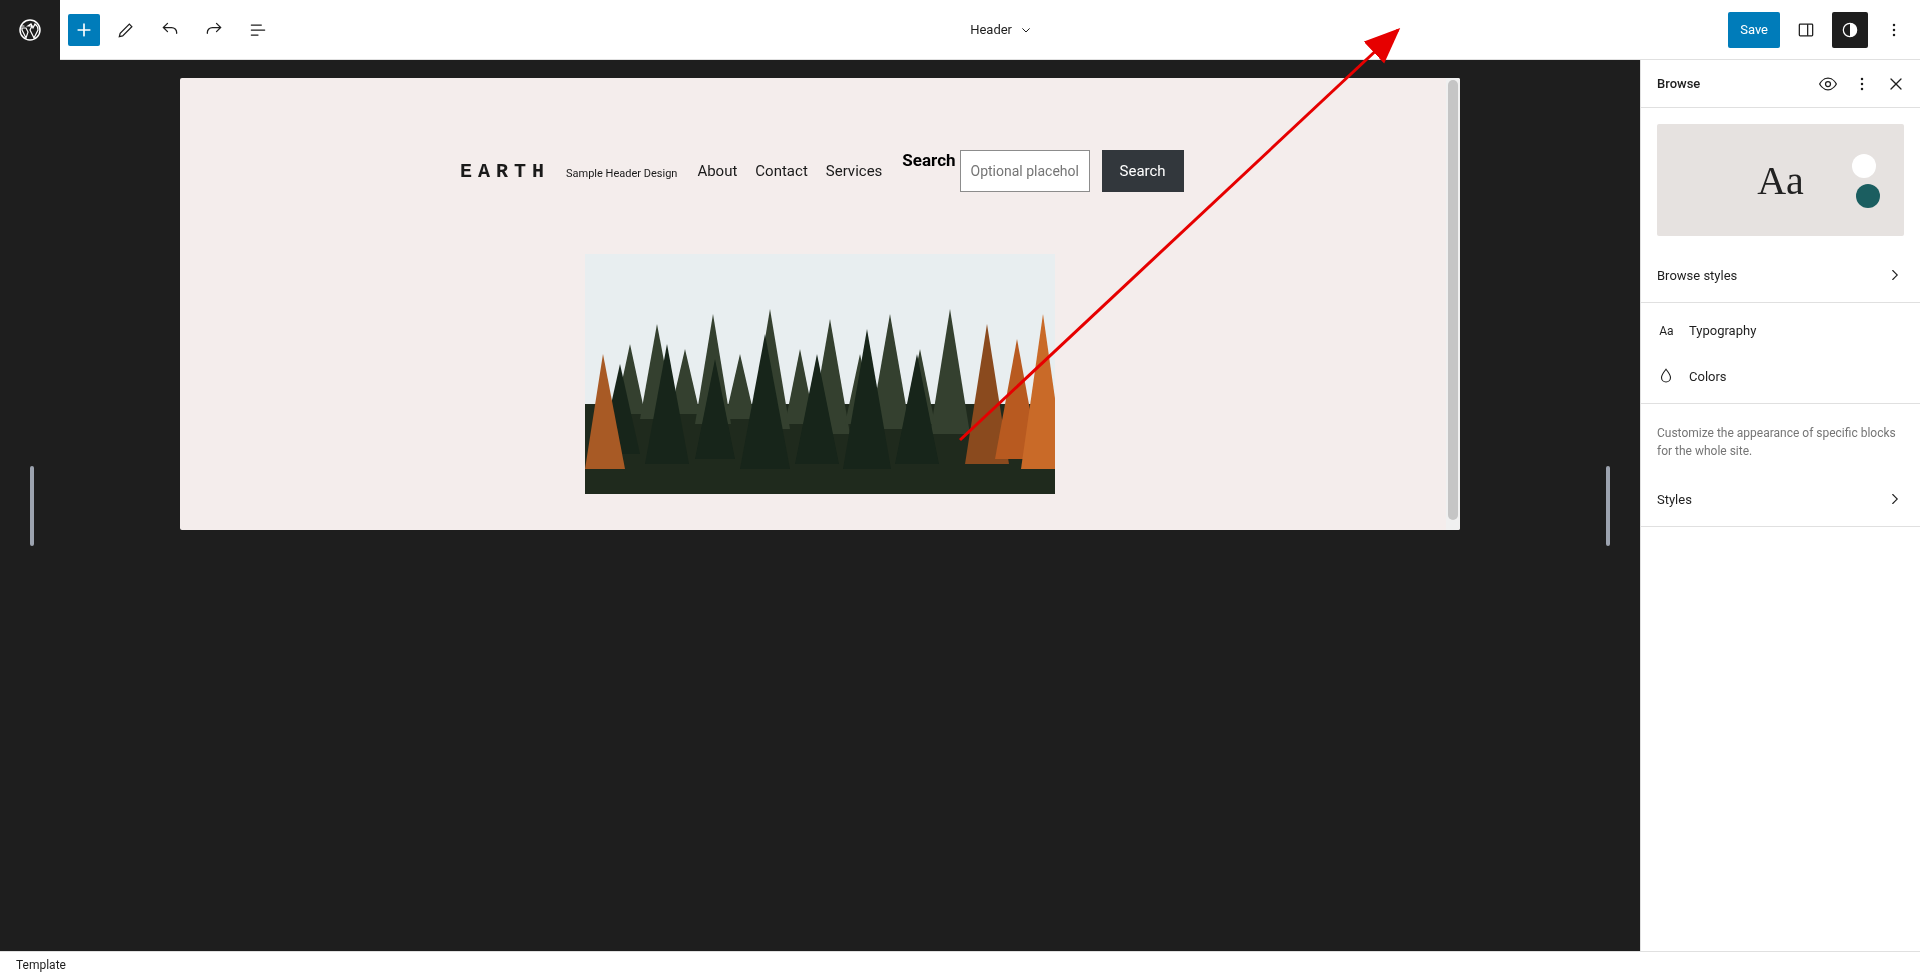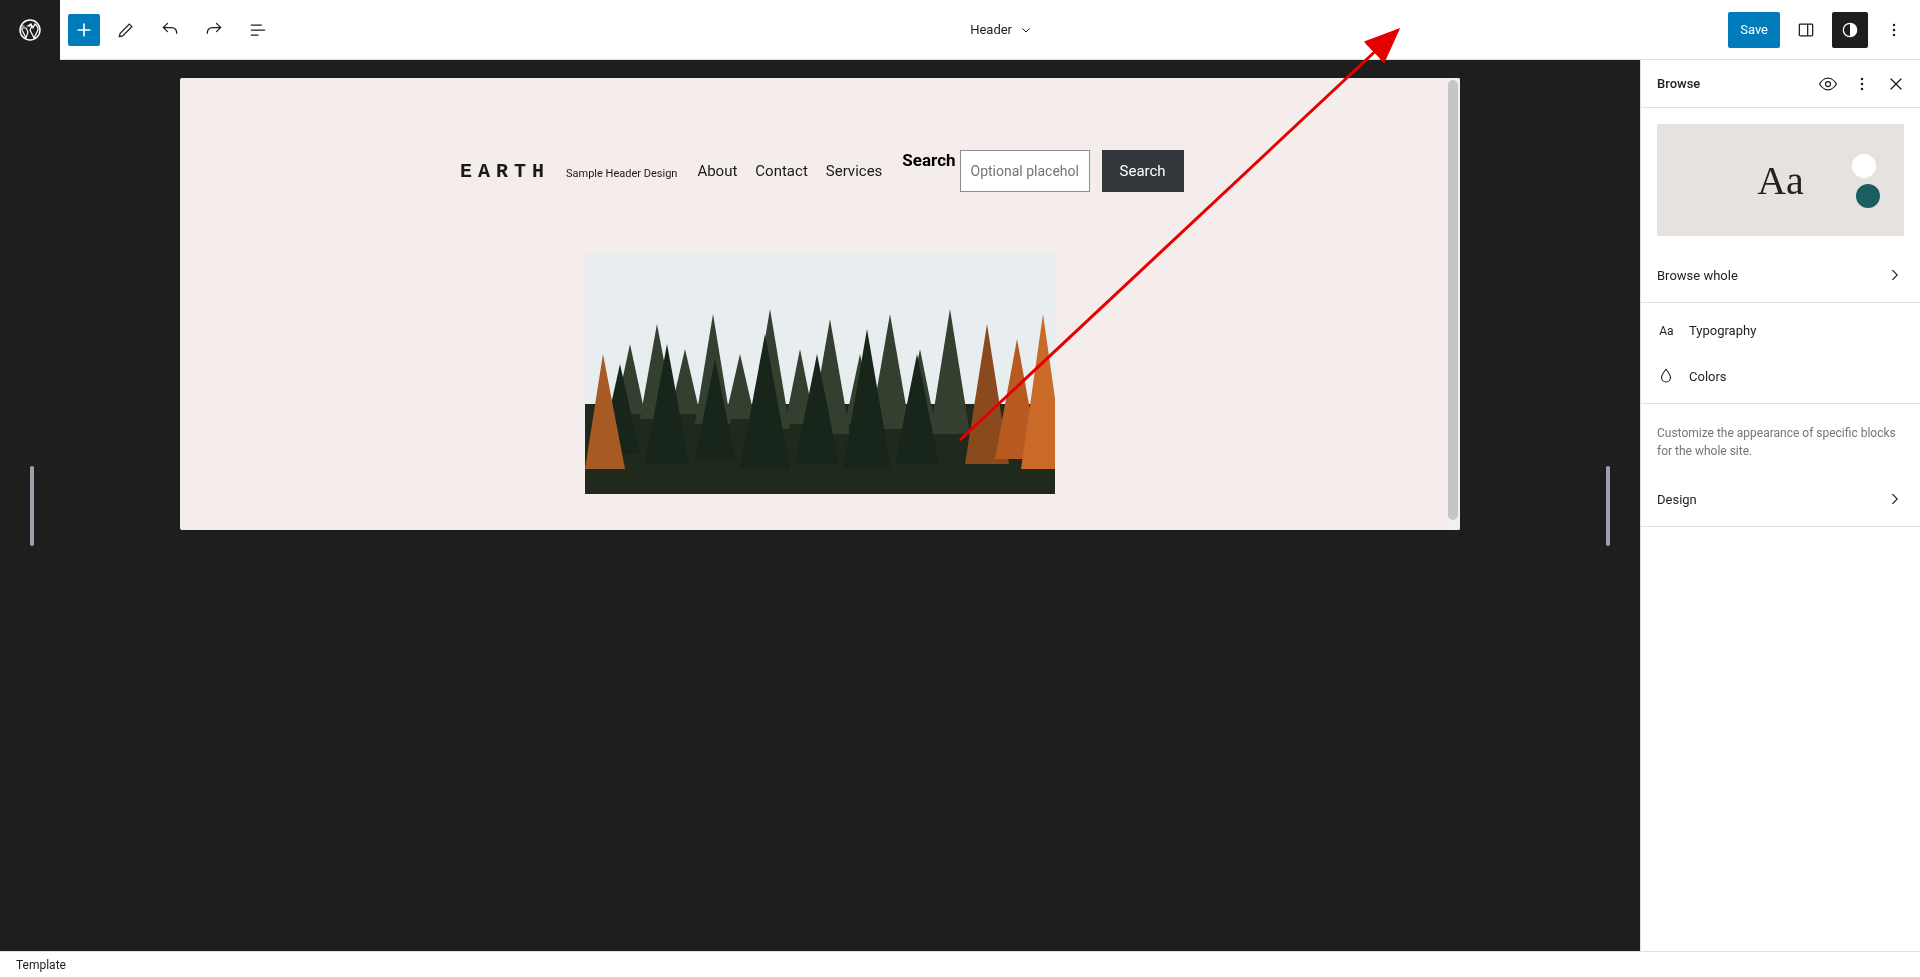--- a/index.html
+++ b/index.html
@@ -298,21 +298,21 @@
     </div>
   </div>
 
   <div class="sp-preview">
     <span class="aa">Aa</span>
     <span class="dot white"></span>
     <span class="dot teal"></span>
   </div>
 
   <div class="sp-row">
-    <span>Browse whole</span>
+    <span>Browse styles</span>
     <svg viewBox="0 0 24 24">
         <path d="M9 6l6 6-6 6" fill="none" stroke="#1e1e1e" stroke-width="1.5" stroke-linecap="round"></path>
       </svg>
   </div>
   <div class="sp-sep"></div>
 
   <div class="sp-row">
     <div class="l">
       <svg viewBox="0 0 24 24">
           <text x="3" y="18" font-family="Georgia" font-size="16" fill="#1e1e1e">Aa</text>
@@ -325,21 +325,21 @@
       <svg viewBox="0 0 24 24">
           <path d="M12 3c4 5 6 8 6 11a6 6 0 11-12 0c0-3 2-6 6-11z" fill="none" stroke="#1e1e1e" stroke-width="1.5"></path>
         </svg>
       <span>Colors</span>
     </div>
   </div>
 
   <div class="sp-sep"></div>
   <div class="sp-desc">Customize the appearance of specific blocks for the whole site.</div>
   <div class="sp-row">
-    <span>Design</span>
+    <span>Styles</span>
     <svg viewBox="0 0 24 24">
         <path d="M9 6l6 6-6 6" fill="none" stroke="#1e1e1e" stroke-width="1.5" stroke-linecap="round"></path>
       </svg>
   </div>
   <div class="sp-sep"></div>
 </div>
 
 <div class="footer">
   <span>Template</span>
 </div>

